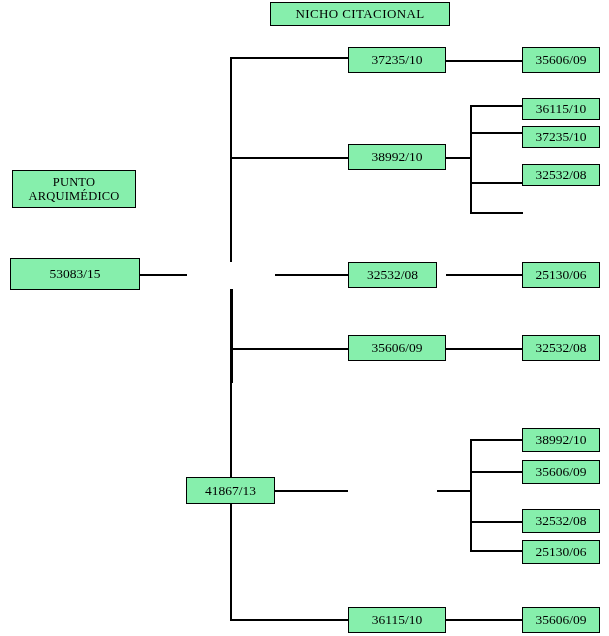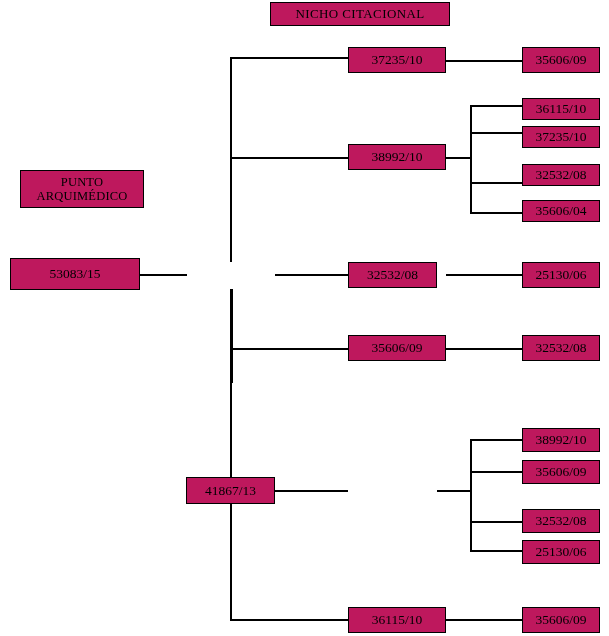--- a/index.html
+++ b/index.html
@@ -12,21 +12,21 @@
     width: 609px;
     height: 636px;
     background: #ffffff;
     font-family: "Liberation Serif", "DejaVu Serif", serif;
     overflow: hidden;
   }
   .node {
     position: absolute;
     box-sizing: border-box;
     border: 1.5px solid #000000;
-    background: #be185d;
+    background: #86efac;
     display: flex;
     align-items: center;
     justify-content: center;
     text-align: center;
     font-size: 13.5px;
     color: #000000;
     line-height: 1.12;
     z-index: 3;
     white-space: pre-line;
   }
@@ -85,39 +85,38 @@
   <div class="edge h" style="left:470px; top:439px; width:53px;"></div>
   <div class="edge h" style="left:470px; top:471px; width:53px;"></div>
   <div class="edge h" style="left:470px; top:521px; width:53px;"></div>
   <div class="edge h" style="left:470px; top:550px; width:53px;"></div>
 
   <div class="edge h" style="left:230px; top:619px; width:118px;"></div>
   <div class="edge h" style="left:446px; top:619px; width:76px;"></div>
 
   <div class="node title" style="left:270px; top:2px; width:180px; height:24px;">NICHO CITACIONAL</div>
 
-  <div class="node punto" style="left:20px; top:170px; width:124px; height:38px;">PUNTO
+  <div class="node punto" style="left:12px; top:170px; width:124px; height:38px;">PUNTO
 ARQUIMÉDICO</div>
 
   <div class="node" style="left:10px; top:258px; width:130px; height:32px;">53083/15</div>
 
 
   <div class="node" style="left:348px; top:47px; width:98px; height:26px;">37235/10</div>
 
   <div class="node" style="left:522px; top:47px; width:78px; height:26px;">35606/09</div>
 
   <div class="node" style="left:348px; top:144px; width:98px; height:26px;">38992/10</div>
 
   <div class="node" style="left:522px; top:98px; width:78px; height:22px;">36115/10</div>
 
   <div class="node" style="left:522px; top:126px; width:78px; height:22px;">37235/10</div>
 
   <div class="node" style="left:522px; top:164px; width:78px; height:22px;">32532/08</div>
 
-  <div class="node" style="left:522px; top:200px; width:78px; height:22px;">35606/04</div>
 
   <div class="node" style="left:348px; top:262px; width:89px; height:26px;">32532/08</div>
 
   <div class="node" style="left:522px; top:262px; width:78px; height:26px;">25130/06</div>
 
   <div class="node" style="left:348px; top:335px; width:98px; height:26px;">35606/09</div>
 
   <div class="node" style="left:522px; top:335px; width:78px; height:26px;">32532/08</div>
 
   <div class="node" style="left:186px; top:477px; width:89px; height:27px;">41867/13</div>

